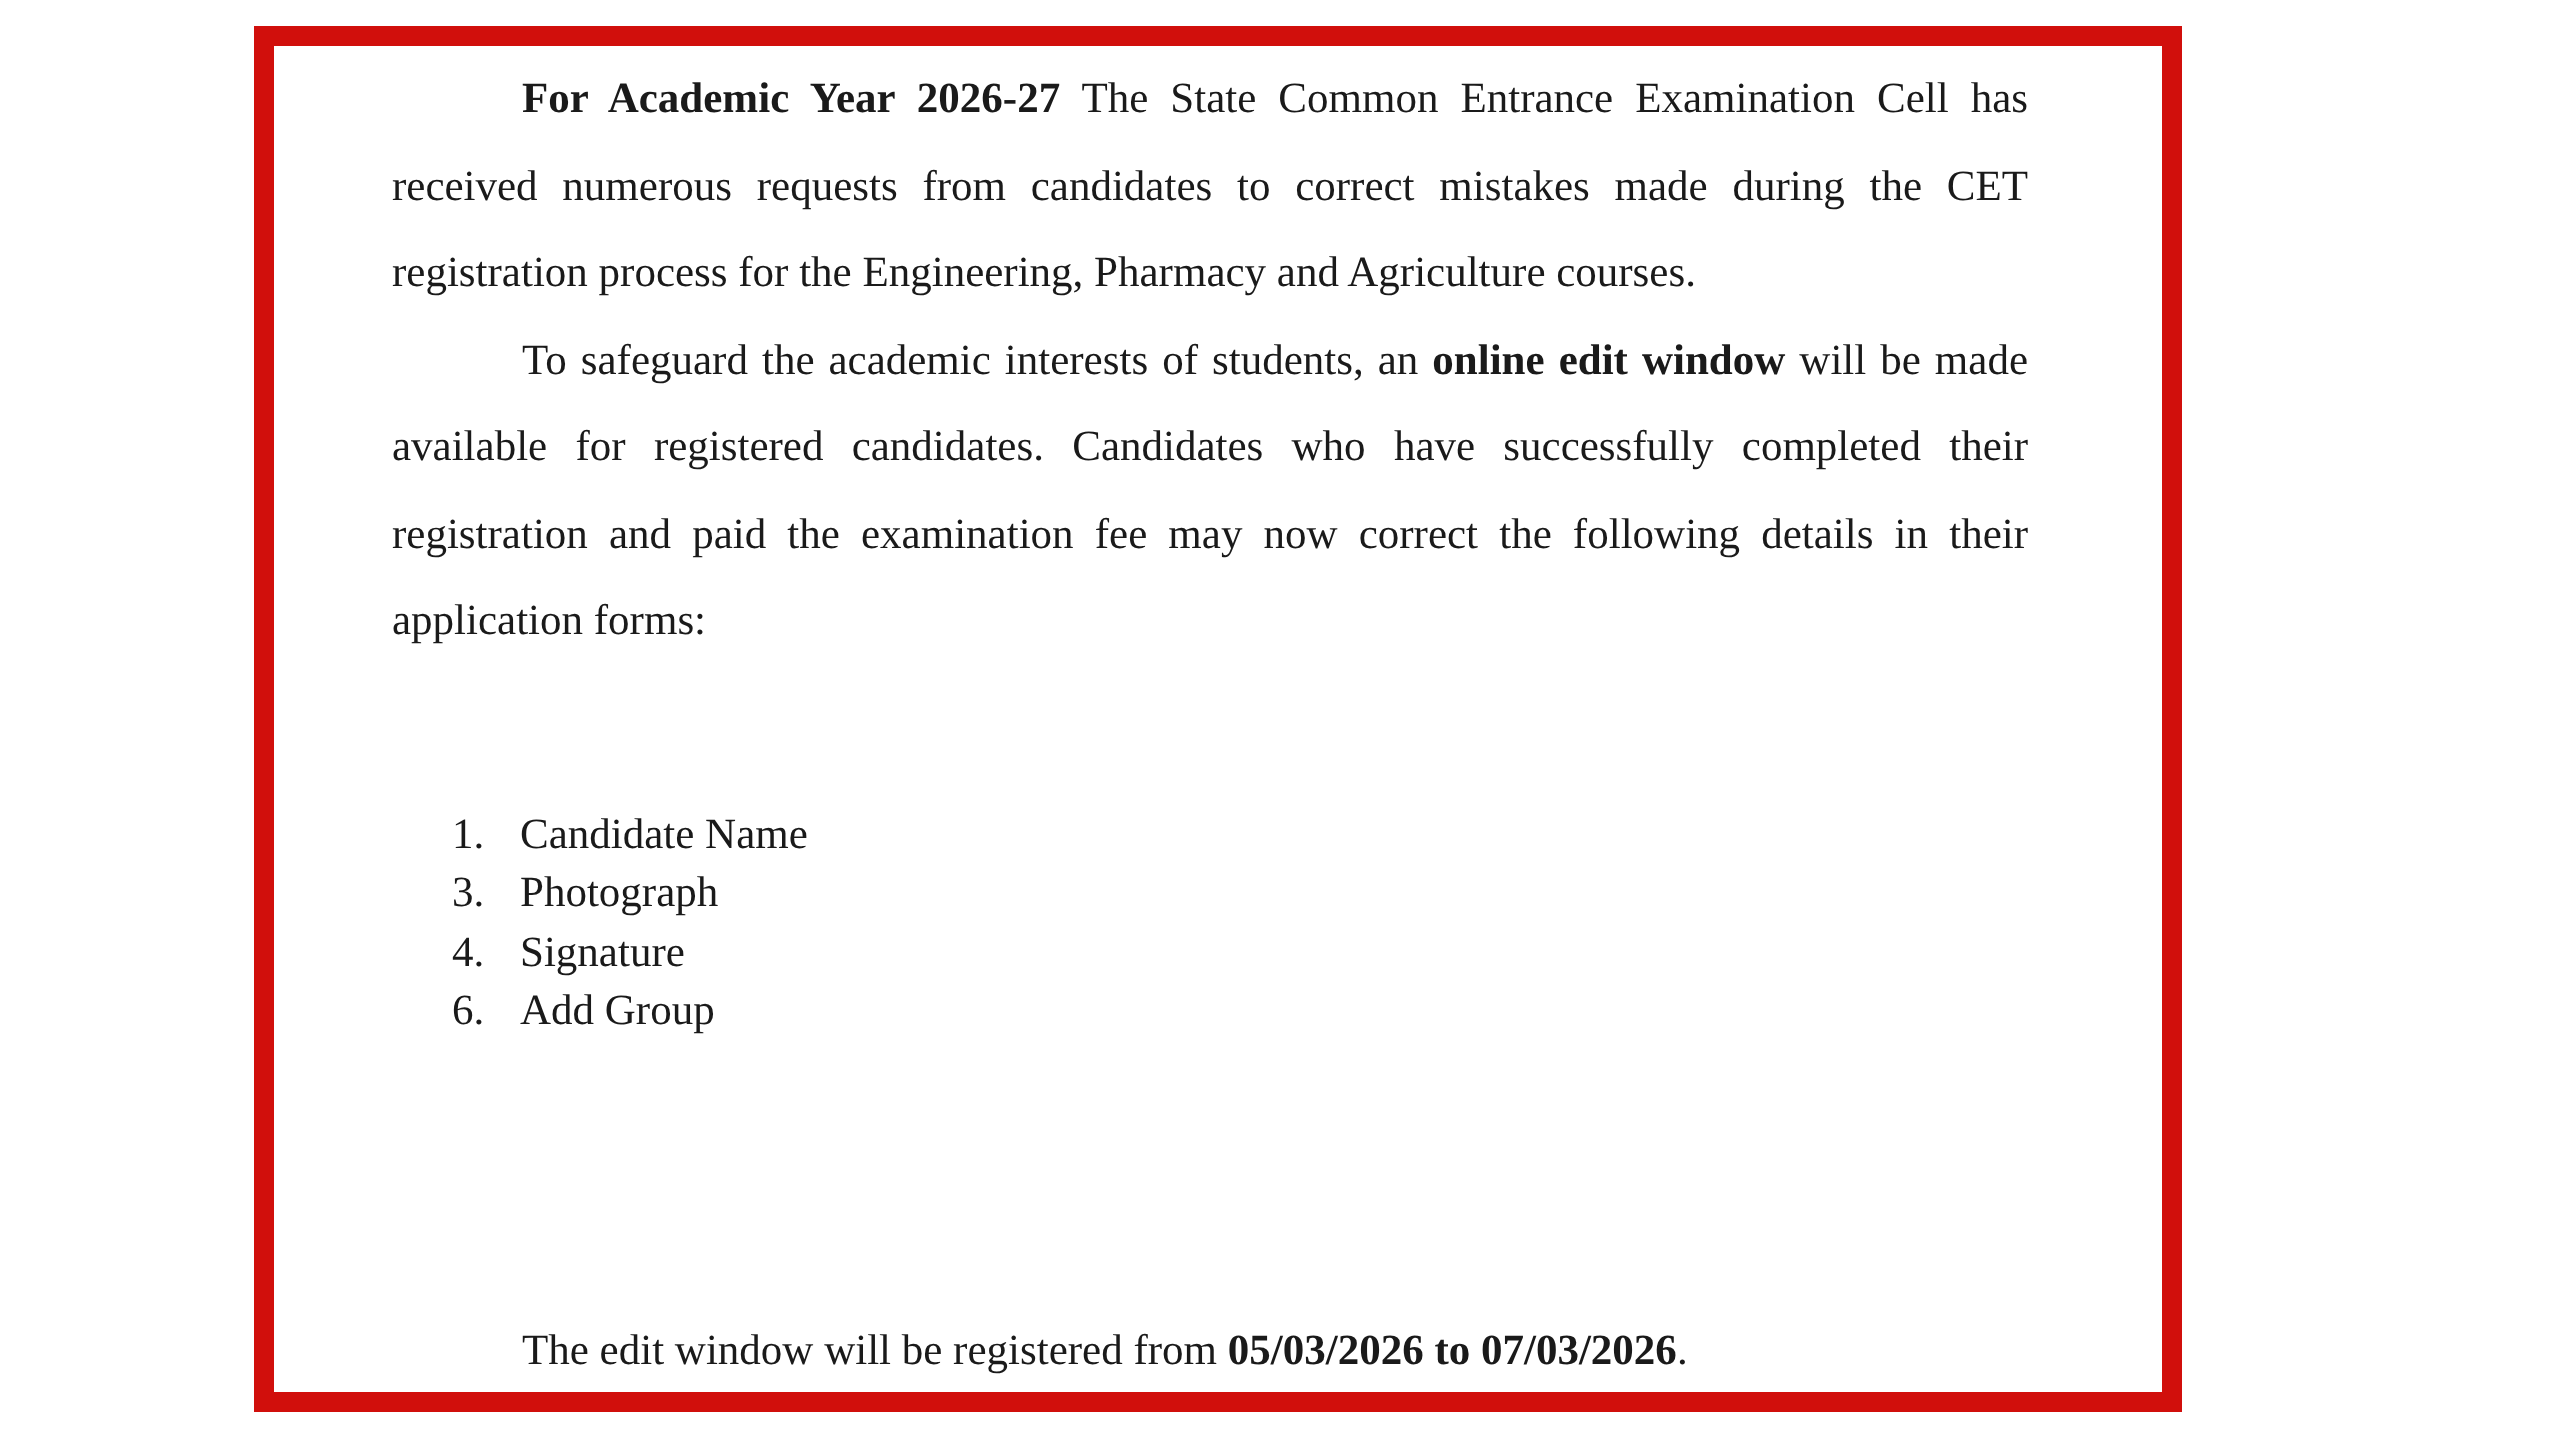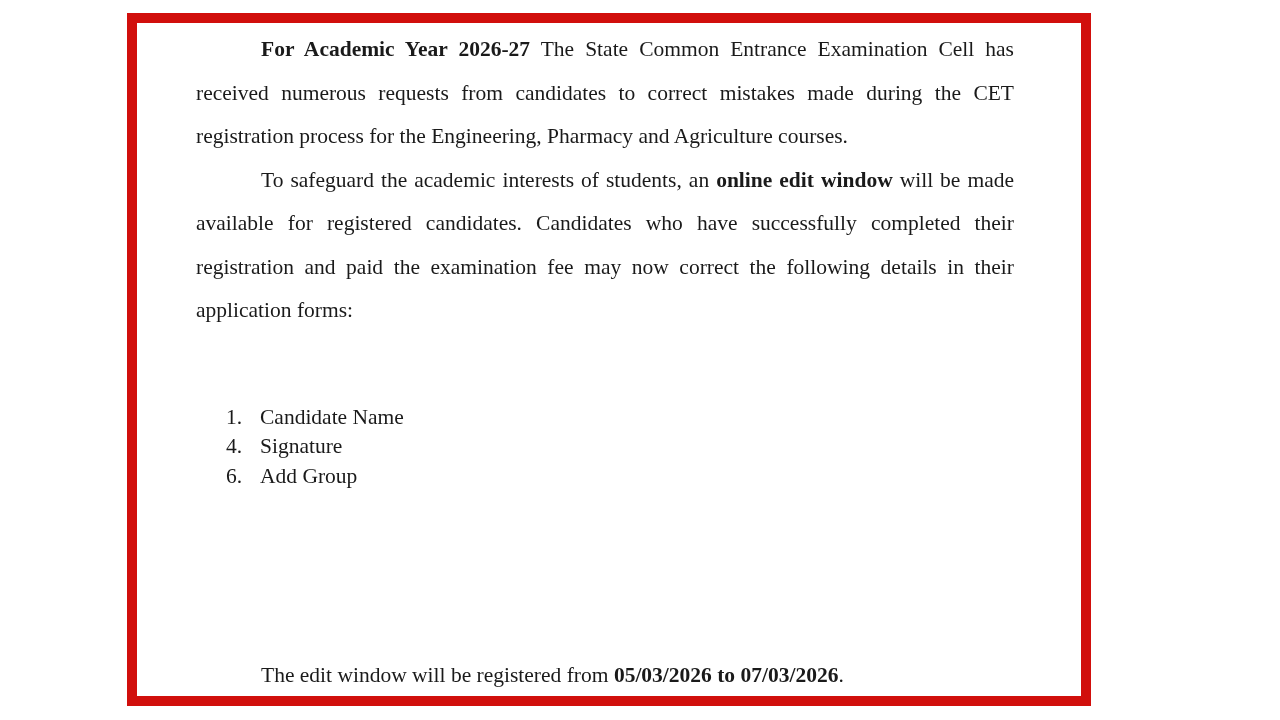--- a/index.html
+++ b/index.html
@@ -23,18 +23,19 @@
 <body>
 
 <div class="frame"></div>
 
 <div class="doc">
   <p class="para"><b>For Academic Year 2026-27</b><span> The State Common Entrance Examination Cell has received numerous requests from candidates to correct mistakes made during the CET registration process for the Engineering, Pharmacy and Agriculture courses.</span></p>
   <p class="para"><span>To safeguard the academic interests of students, an </span><b>online edit window</b><span> will be made available for registered candidates. Candidates who have successfully completed their registration and paid the examination fee may now correct the following details in their application forms:</span></p>
 
   <ol class="list">
     <li><span class="num">1.</span><span>Candidate Name</span></li>
+    <li><span class="num">3.</span><span>Photograph</span></li>
     <li><span class="num">4.</span><span>Signature</span></li>
     <li><span class="num">6.</span><span>Add Group</span></li>
   </ol>
 
   <div class="footer"><span>The edit window will be registered from </span><b>05/03/2026 to 07/03/2026</b><span>.</span></div>
 </div>
 
 </body></html>

